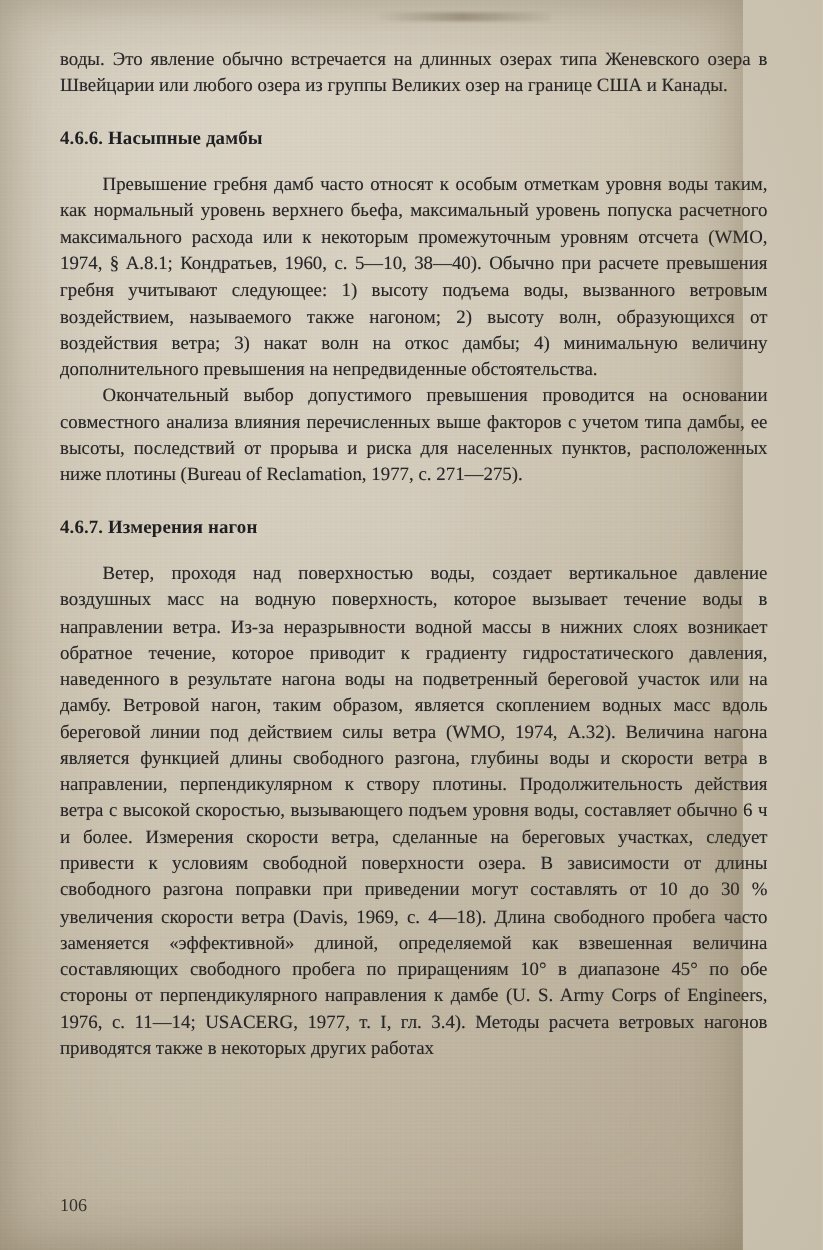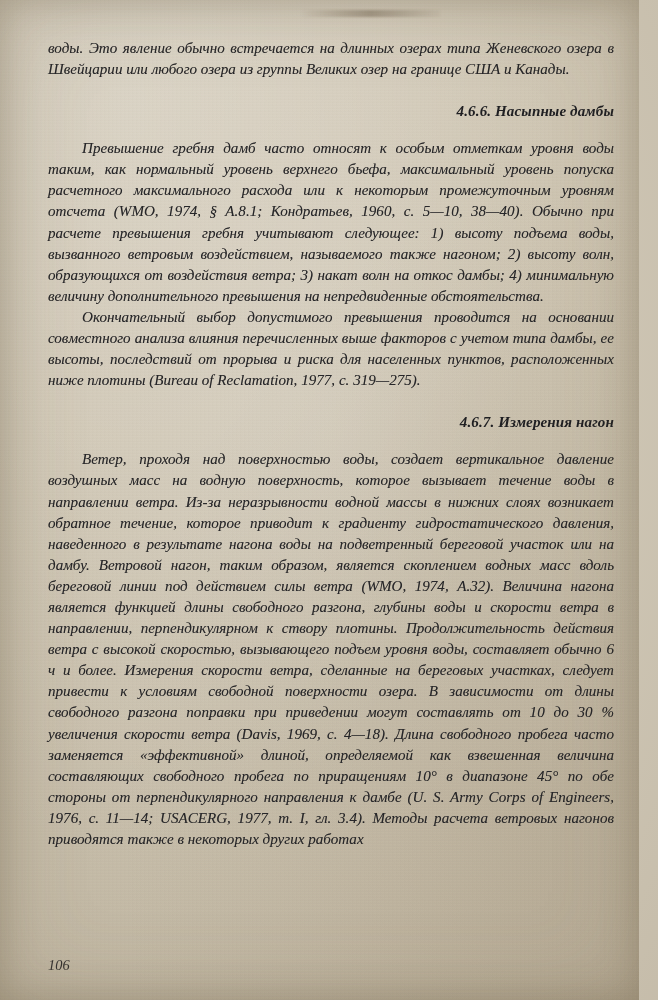--- a/index.html
+++ b/index.html
@@ -8,28 +8,27 @@
   }
   body {
     width: 658px;
     height: 1000px;
     background: #cfc7b6;
     font-family: "Liberation Serif", serif;
     overflow: hidden;
   }
   .page {
     position: relative;
-    width: 639px;
+    width: 594px;
     height: 1000px;
     background:
       radial-gradient(ellipse at 20% 10%, rgba(255,255,255,0.22), rgba(255,255,255,0) 60%),
       radial-gradient(ellipse at 85% 85%, rgba(120,100,70,0.14), rgba(0,0,0,0) 55%),
       linear-gradient(160deg, #d6cebd 0%, #cfc6b3 35%, #c9c0ad 70%, #c3b9a5 100%);
     box-sizing: border-box;
-    font-style: italic;
   }
   .grain {
     position: absolute;
     inset: 0;
     pointer-events: none;
     background-image:
       repeating-linear-gradient(0deg, rgba(0,0,0,0.012) 0px, rgba(0,0,0,0.012) 1px, rgba(255,255,255,0.01) 2px, rgba(255,255,255,0.01) 3px),
       repeating-linear-gradient(90deg, rgba(0,0,0,0.01) 0px, rgba(0,0,0,0.01) 1px, rgba(255,255,255,0.008) 2px, rgba(255,255,255,0.008) 4px);
     opacity: 0.8;
   }
@@ -51,21 +50,20 @@
   }
   .content {
     position: absolute;
     left: 48px;
     top: 38px;
     width: 566px;
     color: #2b2b2e;
   }
   p, h3 {
     margin: 0;
-    text-align: right;
   }
   .para {
     font-size: 15.1px;
     line-height: 21.1px;
     text-align: justify;
     text-justify: inter-word;
     color: #262629;
     text-shadow: 0 0 0.6px rgba(40,35,30,0.35);
   }
   .para.indent {
@@ -109,21 +107,21 @@
   <div class="top-smudge"></div>
 
   <div class="content">
 
     <p class="para">воды. Это явление обычно встречается на длинных озерах типа Женевского озера в Швейцарии или любого озера из группы Великих озер на границе США и Канады.</p>
 
     <h3 class="heading gap-before-heading">4.6.6. Насыпные дамбы</h3>
 
     <p class="para indent gap-after-heading">Превышение гребня дамб часто относят к особым отметкам уровня воды таким, как нормальный уровень верхнего бьефа, максимальный уровень попуска расчетного максимального расхода или к некоторым промежуточным уровням отсчета (WMO, 1974, § A.8.1; Кондратьев, 1960, с. 5—10, 38—40). Обычно при расчете превышения гребня учитывают следующее: 1) высоту подъема воды, вызванного ветровым воздействием, называемого также нагоном; 2) высоту волн, образующихся от воздействия ветра; 3) накат волн на откос дамбы; 4) минимальную величину дополнительного превышения на непредвиденные обстоятельства.</p>
 
-    <p class="para indent gap-block">Окончательный выбор допустимого превышения проводится на основании совместного анализа влияния перечисленных выше факторов с учетом типа дамбы, ее высоты, последствий от прорыва и риска для населенных пунктов, расположенных ниже плотины (Bureau of Reclamation, 1977, с. 319—275).</p>
+    <p class="para indent gap-block">Окончательный выбор допустимого превышения проводится на основании совместного анализа влияния перечисленных выше факторов с учетом типа дамбы, ее высоты, последствий от прорыва и риска для населенных пунктов, расположенных ниже плотины (Bureau of Reclamation, 1977, с. 271—275).</p>
 
     <h3 class="heading gap-before-heading">4.6.7. Измерения нагон</h3>
 
     <p class="para indent gap-after-heading">Ветер, проходя над поверхностью воды, создает вертикальное давление воздушных масс на водную поверхность, которое вызывает течение воды в направлении ветра. Из-за неразрывности водной массы в нижних слоях возникает обратное течение, которое приводит к градиенту гидростатического давления, наведенного в результате нагона воды на подветренный береговой участок или на дамбу. Ветровой нагон, таким образом, является скоплением водных масс вдоль береговой линии под действием силы ветра (WMO, 1974, А.32). Величина нагона является функцией длины свободного разгона, глубины воды и скорости ветра в направлении, перпендикулярном к створу плотины. Продолжительность действия ветра с высокой скоростью, вызывающего подъем уровня воды, составляет обычно 6 ч и более. Измерения скорости ветра, сделанные на береговых участках, следует привести к условиям свободной поверхности озера. В зависимости от длины свободного разгона поправки при приведении могут составлять от 10 до 30 % увеличения скорости ветра (Davis, 1969, с. 4—18). Длина свободного пробега часто заменяется «эффективной» длиной, определяемой как взвешенная величина составляющих свободного пробега по приращениям 10° в диапазоне 45° по обе стороны от перпендикулярного направления к дамбе (U. S. Army Corps of Engineers, 1976, с. 11—14; USACERG, 1977, т. I, гл. 3.4). Методы расчета ветровых нагонов приводятся также в некоторых других работах</p>
 
   </div>
 
   <div class="folio">106</div>
   <div class="edge-shadow"></div>
 </div>

